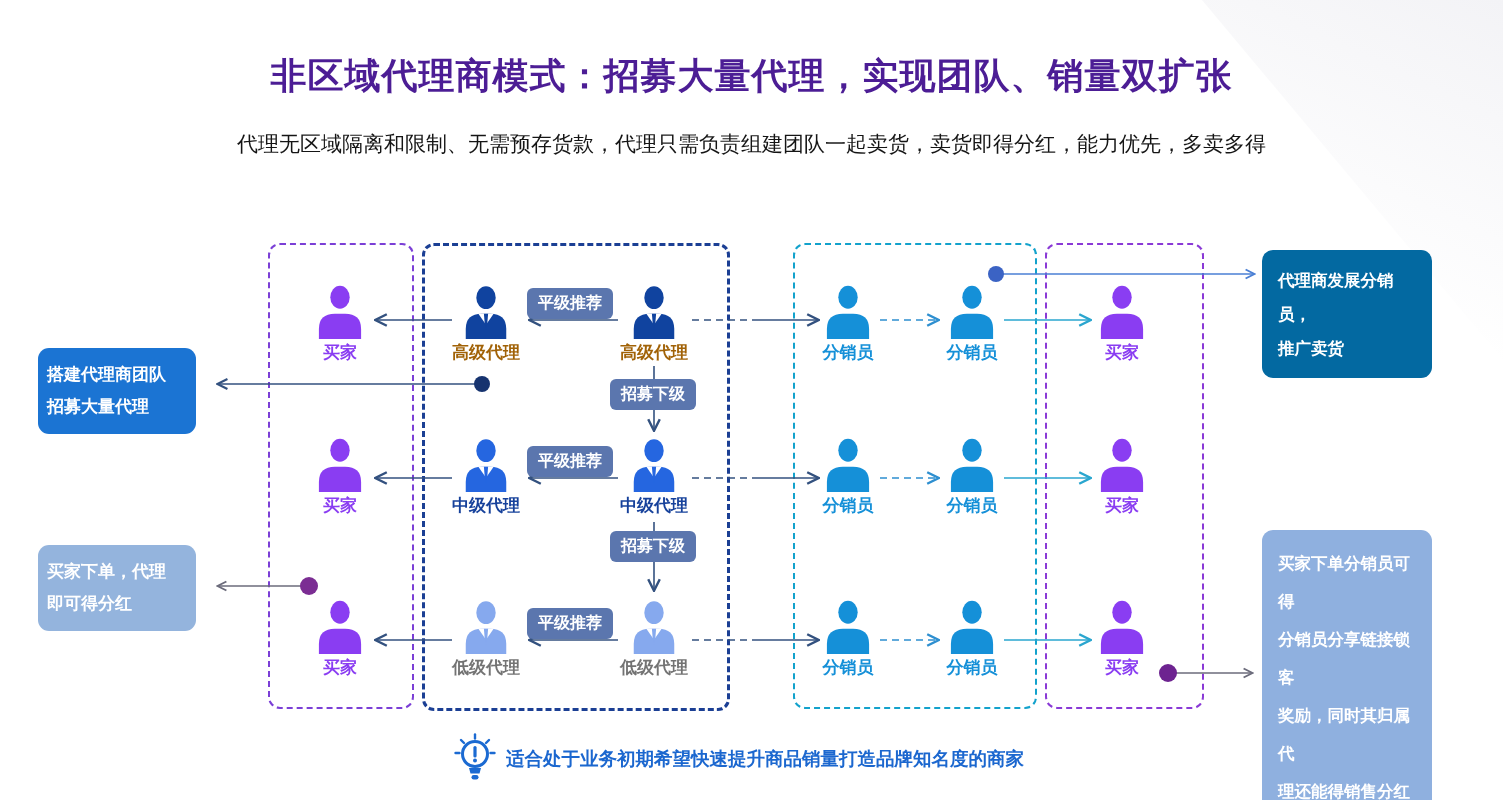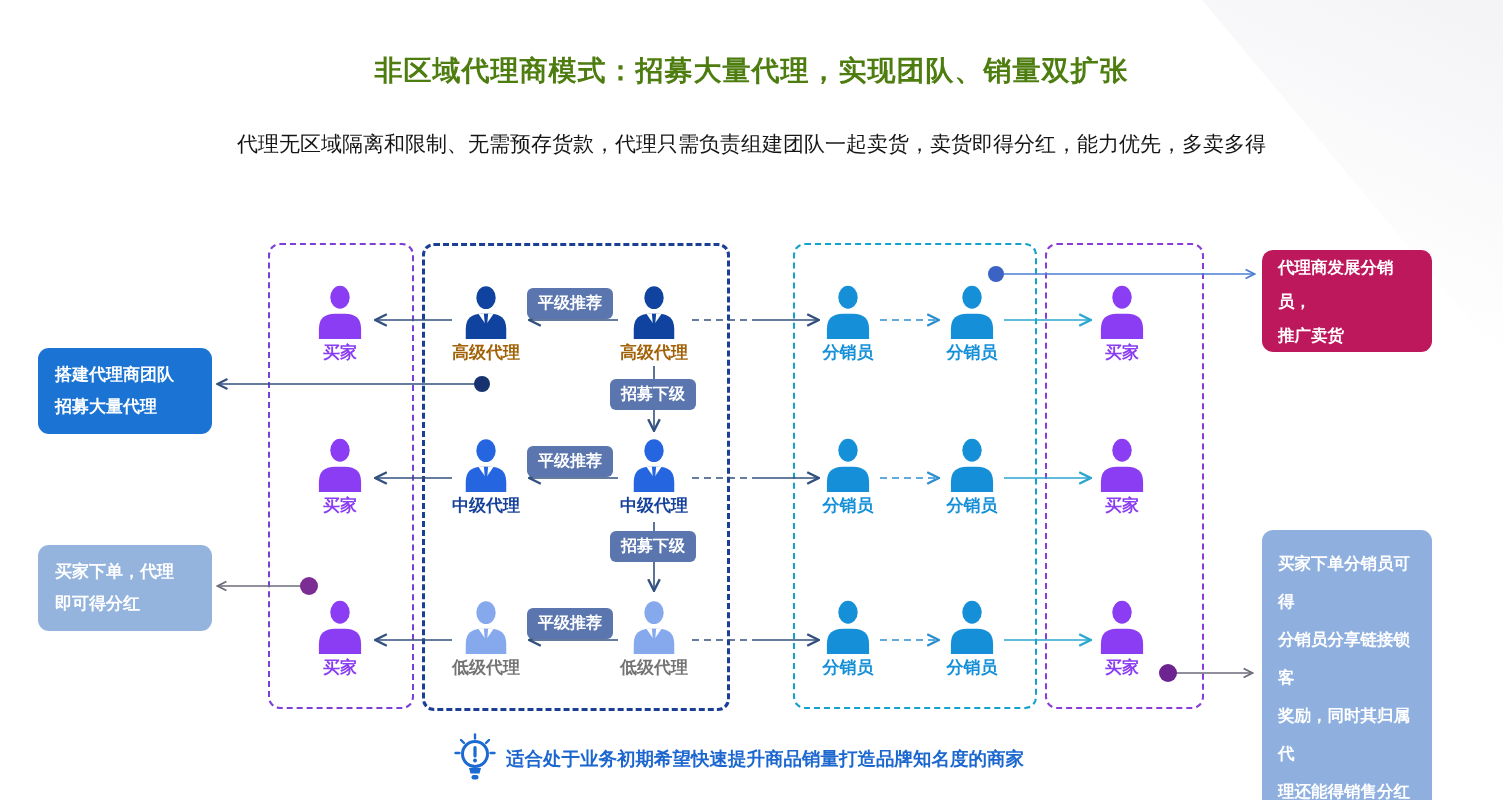--- a/index.html
+++ b/index.html
@@ -8,21 +8,21 @@
     background:#ffffff;
     font-family:"Liberation Sans","DejaVu Sans",sans-serif;
   }
   .swoosh{
     position:absolute;top:0;right:0;width:430px;height:360px;z-index:0;
     background:linear-gradient(205deg,#f3f3f6 0%,rgba(255,255,255,0) 65%);
     clip-path:polygon(30% 0,100% 0,100% 100%);
   }
   .page-title{
     position:absolute;left:0;top:52px;width:100%;text-align:center;z-index:3;
-    font-size:28px;font-weight:700;color:#4d7c0f;letter-spacing:1px;
+    font-size:36px;font-weight:700;color:#4c1d95;letter-spacing:1px;
   }
   .page-subtitle{
     position:absolute;left:0;top:130px;width:100%;text-align:center;z-index:3;
     font-size:21px;font-weight:400;color:#151515;
   }
   .box{position:absolute;top:243px;height:462px;border-radius:12px;z-index:1;}
   .box-buyers-left{left:268px;width:142px;border:2px dashed #7b3fd6;}
   .box-agents{left:422px;width:302px;border:3px dashed #1b3f94;}
   .box-dist{left:793px;width:240px;border:2px dashed #12a2cc;}
   .box-buyers-right{left:1045px;width:155px;border:2px dashed #8a3ad6;}
@@ -37,25 +37,25 @@
   .ic-senior{fill:#10439f;} .lbl-senior{color:#a16207;}
   .ic-mid{fill:#2566e0;}    .lbl-mid{color:#16419b;}
   .ic-junior{fill:#86a9ee;} .lbl-junior{color:#737373;}
   .tag{
     position:absolute;z-index:4;background:#5b76ae;color:#fff;
     font-size:16px;font-weight:700;border-radius:6px;
     padding:5px 11px;white-space:nowrap;
   }
   .callout{
     position:absolute;z-index:3;color:#fff;border-radius:11px;
-    font-size:17px;font-weight:600;padding:11px 17px;line-height:32px;
+    font-size:17px;font-weight:600;padding:11px 9px;line-height:32px;
   }
   .co-left-top{left:38px;top:348px;width:140px;background:#1b74d3;}
   .co-left-bottom{left:38px;top:545px;width:140px;background:#94b4dd;}
-  .co-right-top{left:1262px;top:250px;width:138px;background:#be185d;font-size:16.5px;line-height:34px;padding:0 16px;}
+  .co-right-top{left:1262px;top:250px;width:138px;background:#0369a1;font-size:16.5px;line-height:34px;padding:13px 16px;}
   .co-right-bottom{left:1262px;top:530px;width:138px;background:#8fb0df;font-size:16.5px;line-height:38px;padding:14px 16px;}
   .footer{
     position:absolute;left:452px;top:733px;z-index:3;
     display:flex;align-items:center;gap:8px;
   }
   .footer-note{font-size:18.5px;font-weight:600;color:#1b67cf;}
 </style>
 </head>
 <body>
 

